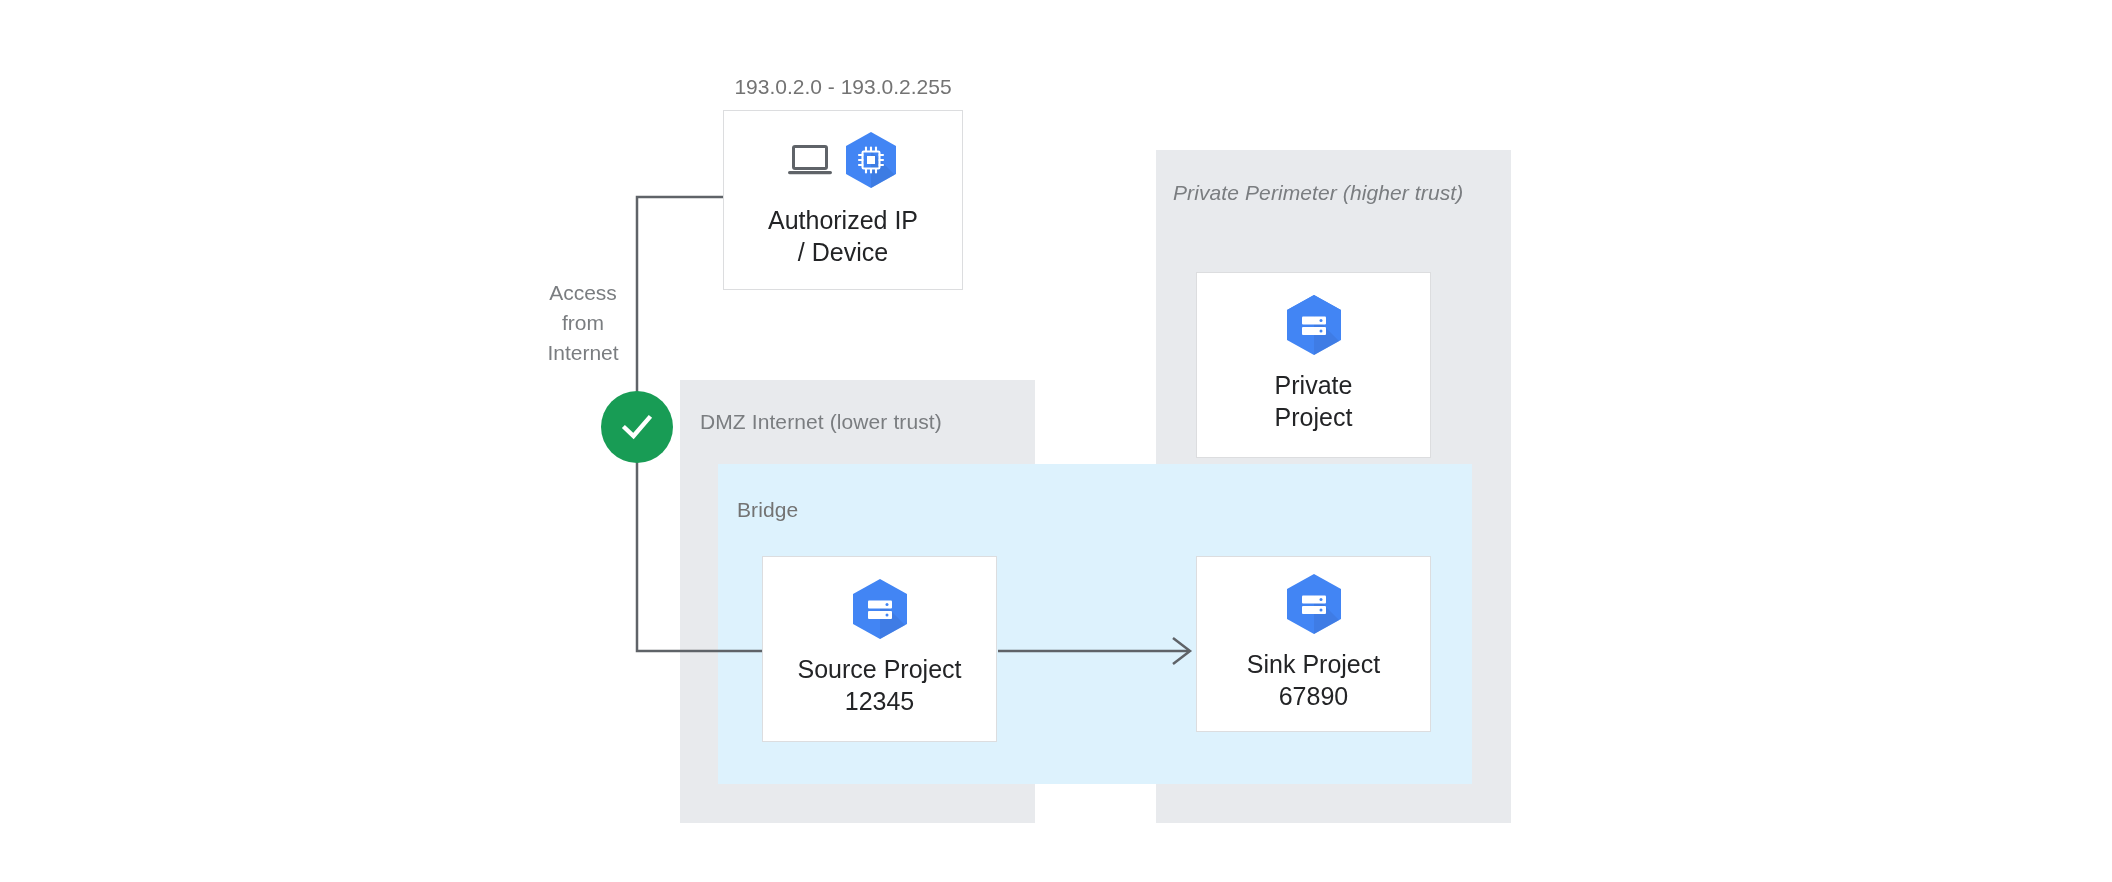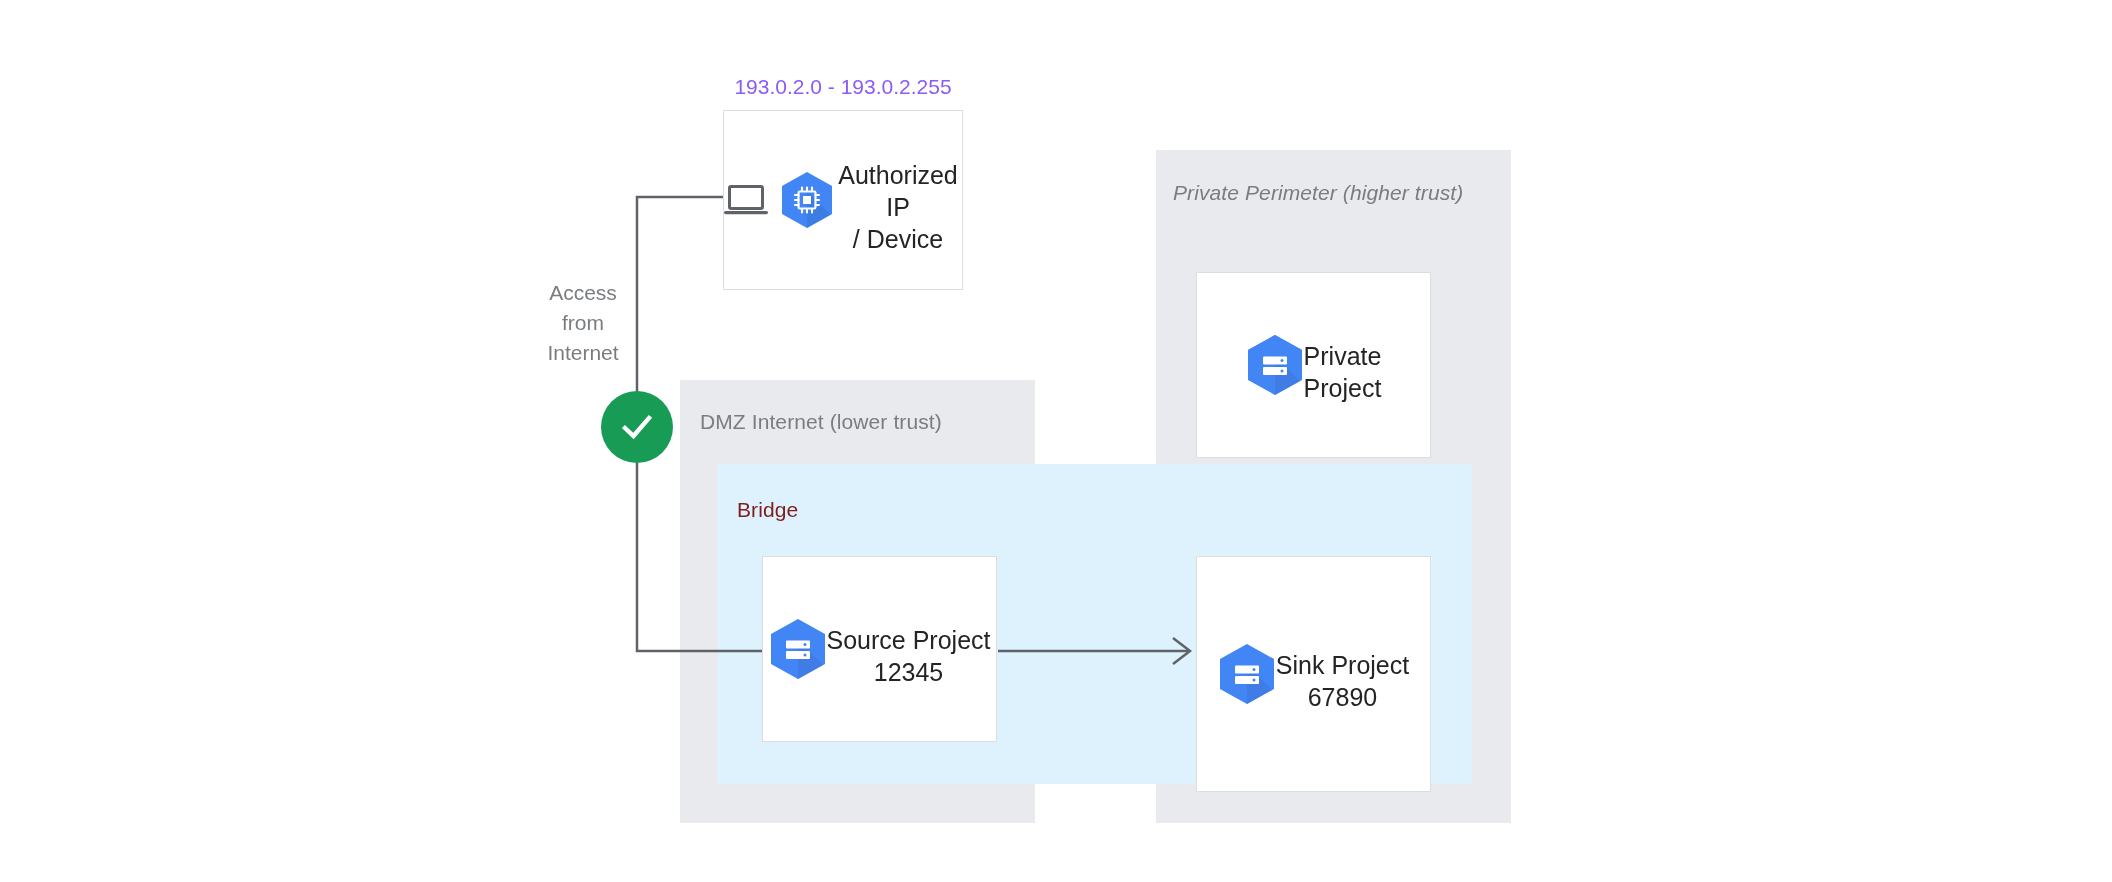--- a/index.html
+++ b/index.html
@@ -32,34 +32,34 @@
     white-space: nowrap;
   }
 
   
   .bridge {
     position: absolute;
     background: #ddf2fd;
   }
   .bridge-label {
     position: absolute;
-    color: #7f1d1d;
+    color: #737373;
     font-size: 21px;
     letter-spacing: .1px;
     white-space: nowrap;
   }
 
   
   .node {
     position: absolute;
     background: #ffffff;
     border: 1px solid #dcdddf;
     box-sizing: border-box;
     display: flex;
-    flex-direction: row;
+    flex-direction: column;
     align-items: center;
     justify-content: center;
   }
   .node-icons {
     display: flex;
     align-items: center;
     justify-content: center;
     gap: 12px;
     height: 58px;
   }
@@ -68,21 +68,21 @@
     text-align: center;
     color: #232426;
     font-size: 25px;
     line-height: 1.27;
     white-space: pre-line;
   }
 
   
   .caption {
     position: absolute;
-    color: #8b5cf6;
+    color: #737373;
     font-size: 21px;
     white-space: nowrap;
     text-align: center;
   }
 
   
   .access-label {
     position: absolute;
     color: #7a7d80;
     font-size: 21px;
@@ -233,21 +233,21 @@
           <rect x="17" y="33" width="24" height="8" rx="1" fill="#ffffff"></rect>
           <circle cx="36" cy="26.5" r="1.5" fill="#4285f4"></circle>
           <circle cx="36" cy="37" r="1.5" fill="#4285f4"></circle>
         </svg>
       </span>
     </div>
     <div class="node-label">Source Project
 12345</div>
   </div>
 
-  <div class="node" style="left:1196px; top:556px; width:235px; height:236px;">
+  <div class="node" style="left:1196px; top:556px; width:235px; height:176px;">
     <div class="node-icons">
       <span style="display:inline-flex;">
         <svg width="58" height="62" viewBox="0 0 58 62" xmlns="http://www.w3.org/2000/svg">
           <defs>
             <clipPath id="hexClipPrj3">
               <polygon points="29,1 56,16 56,46 29,61 2,46 2,16"></polygon>
             </clipPath>
           </defs>
           <polygon points="29,1 56,16 56,46 29,61 2,46 2,16" fill="#4285f4"></polygon>
           <g clip-path="url(#hexClipPrj3)">

